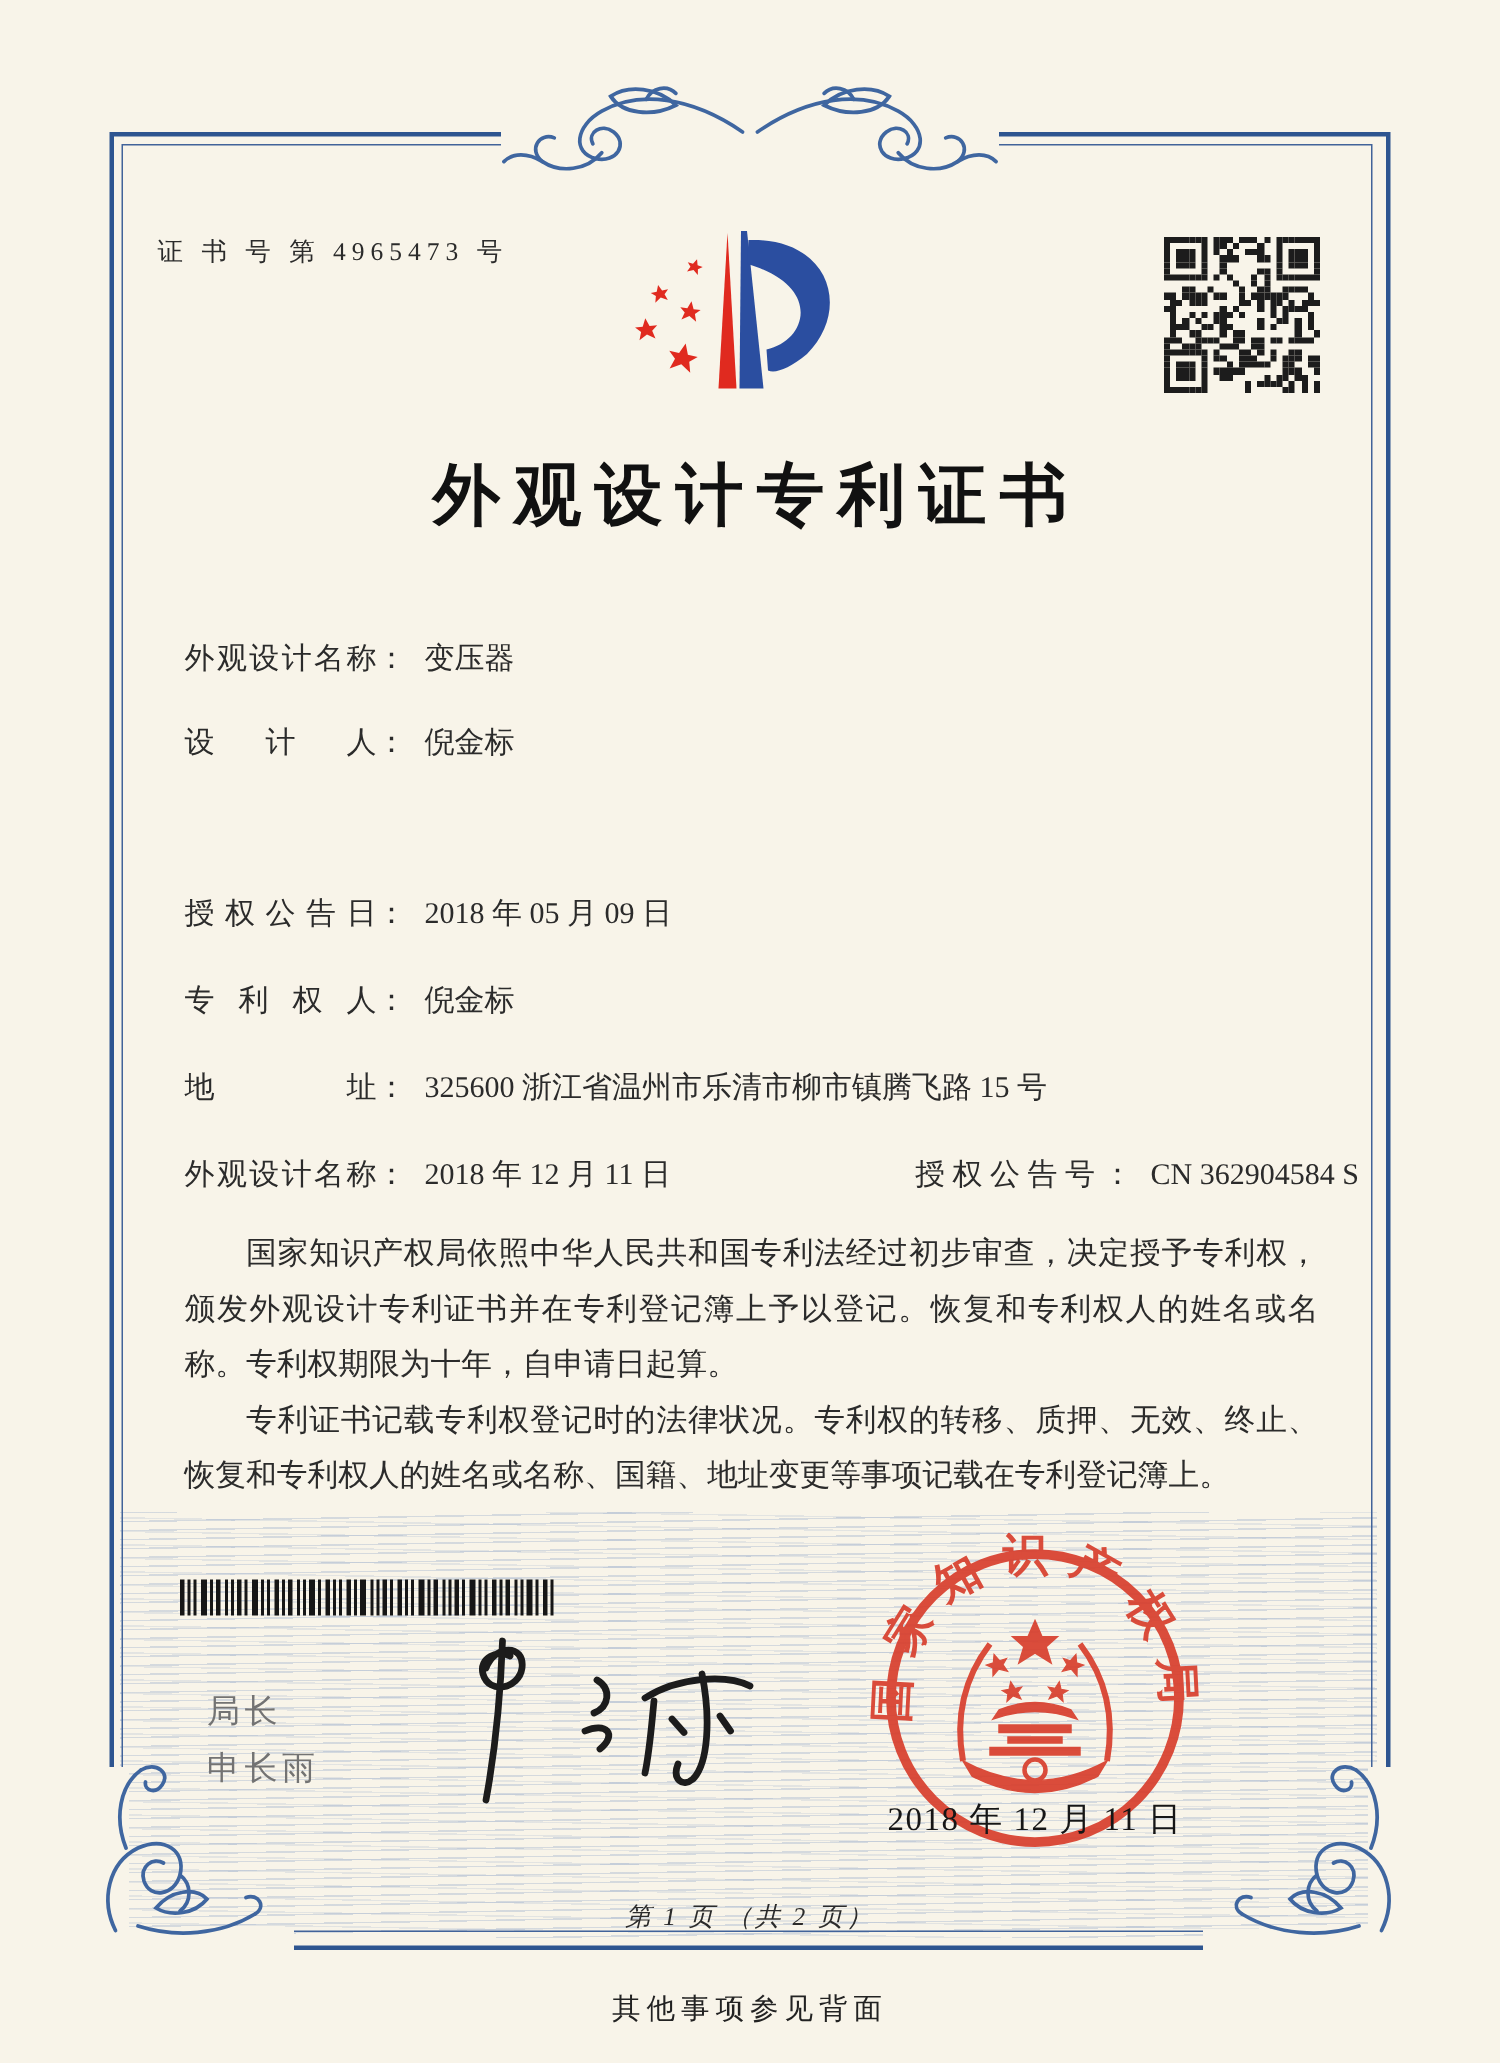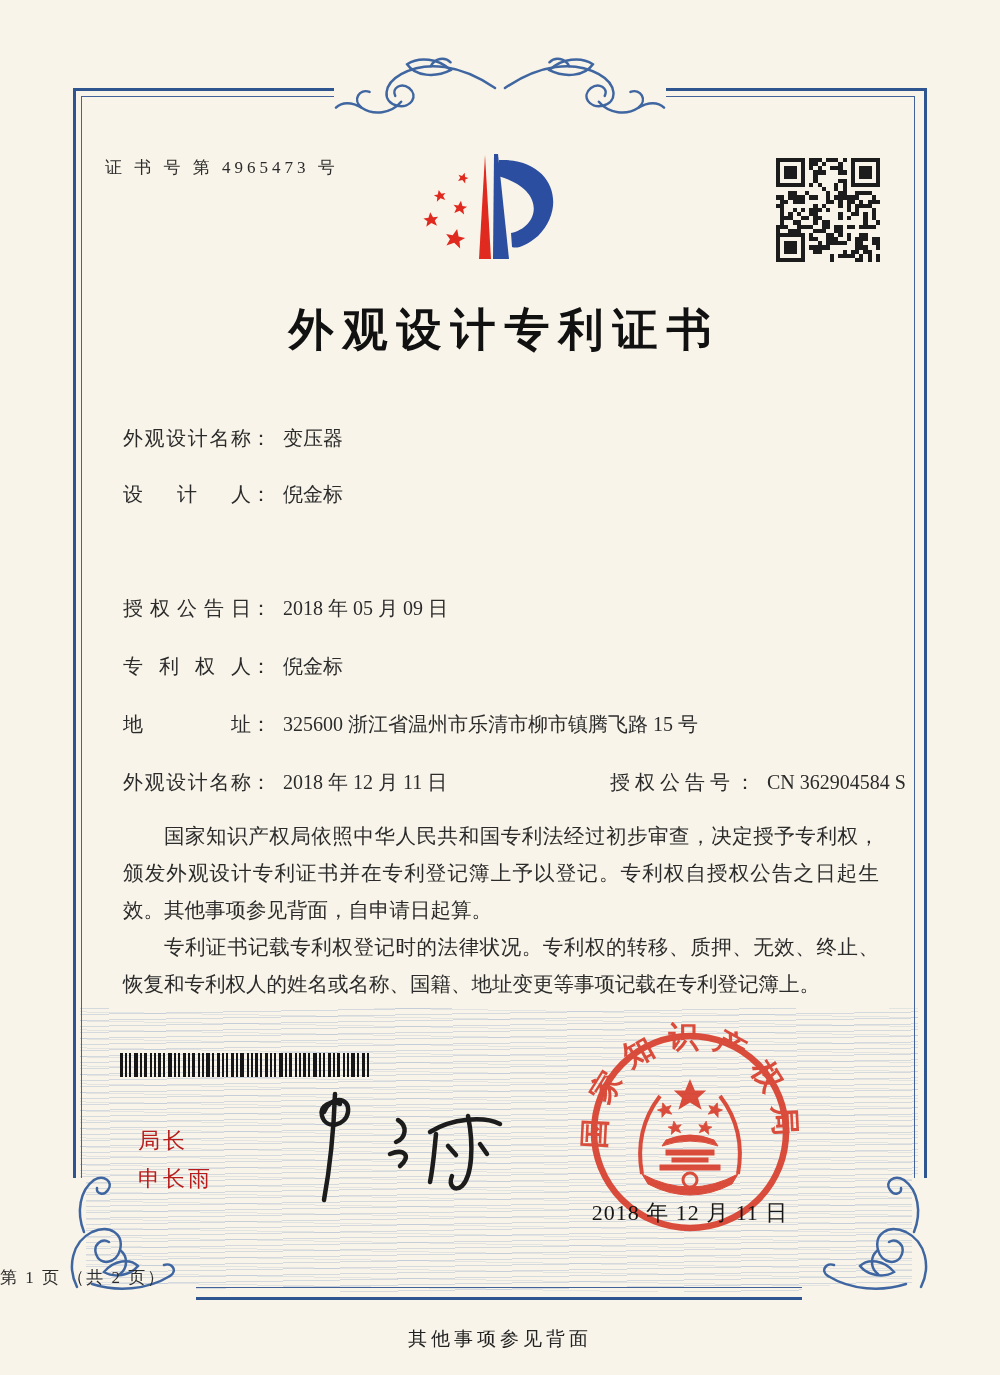--- a/index.html
+++ b/index.html
@@ -32,26 +32,26 @@
   .grant-col{position:absolute;left:487px;top:0;font-size:20px;white-space:nowrap;}
   .grant-col .lbl2{letter-spacing:5px;}
   
   .body-text{position:absolute;left:123px;top:818px;width:756px;font-size:20.5px;
              line-height:37px;text-align:justify;}
   .body-text p{margin:0;text-indent:2em;}
   
   .barcode{position:absolute;left:120px;top:1053px;height:24px;width:256px;font-size:0;}
   .barcode i{display:inline-block;height:100%;background:#161616;vertical-align:top;}
   .signer{position:absolute;left:138px;font-size:22px;letter-spacing:3px;
-          font-family:"Liberation Sans","DejaVu Sans",sans-serif;color:#b91c1c;}
+          font-family:"Liberation Sans","DejaVu Sans",sans-serif;color:#737373;}
   .signature{position:absolute;left:272px;top:1088px;}
   .seal{position:absolute;left:580px;top:1022px;}
   .seal-date{position:absolute;left:575px;top:1198px;width:230px;text-align:center;
              font-size:22px;color:#161616;letter-spacing:1px;}
-  .pageinfo{position:absolute;left:0;top:1266px;width:100%;text-align:left;font-size:17px;letter-spacing:2px;}
+  .pageinfo{position:absolute;left:0;top:1266px;width:100%;text-align:center;font-size:17px;letter-spacing:2px;font-style:italic;}
   .footnote{position:absolute;left:0;top:1326px;width:100%;text-align:center;font-size:19px;letter-spacing:4px;color:#222;}
 </style>
 </head>
 <body>
 
 <div class="page">
 
   <svg width="0" height="0" style="position:absolute" aria-hidden="true">
     <defs>
       <path id="star" d="M0,-10 L2.94,-3.09 9.51,-3.09 4.76,1.18 6.88,8.09 0,3.82 -6.88,8.09 -4.76,1.18 -9.51,-3.09 -2.94,-3.09 Z"></path>
@@ -762,21 +762,21 @@
     <span class="lbl">地址</span><span class="colon">：</span><span class="val">325600  浙江省温州市乐清市柳市镇腾飞路 15 号</span>
   </div>
   <div class="row" style="top:769px;width:756px">
     <span class="lbl">外观设计名称</span><span class="colon">：</span><span class="val">2018 年 12 月 11 日</span>
     <span class="grant-col">
       <span class="lbl2">授权公告号</span><span>：</span><span class="val">CN 362904584 S</span>
     </span>
   </div>
 
   <div class="body-text">
-    <p>国家知识产权局依照中华人民共和国专利法经过初步审查，决定授予专利权，颁发外观设计专利证书并在专利登记簿上予以登记。专利权自授权公告之日起生效。其他事项参见背面，自申请日起算。</p>
+    <p>国家知识产权局依照中华人民共和国专利法经过初步审查，决定授予专利权，颁发外观设计专利证书并在专利登记簿上予以登记。恢复和专利权人的姓名或名称。专利权期限为十年，自申请日起算。</p>
     <p>专利证书记载专利权登记时的法律状况。专利权的转移、质押、无效、终止、恢复和专利权人的姓名或名称、国籍、地址变更等事项记载在专利登记簿上。</p>
   </div>
 
   <div class="barcode"><i style="width: 3px; margin-right: 2px;"></i><i style="width: 2px; margin-right: 2px;"></i><i style="width: 2px; margin-right: 3px;"></i><i style="width: 4px; margin-right: 2px;"></i><i style="width: 2px; margin-right: 2px;"></i><i style="width: 3px; margin-right: 3px;"></i><i style="width: 2px; margin-right: 2px;"></i><i style="width: 2px; margin-right: 2px;"></i><i style="width: 3px; margin-right: 2px;"></i><i style="width: 2px; margin-right: 3px;"></i><i style="width: 4px; margin-right: 2px;"></i><i style="width: 2px; margin-right: 2px;"></i><i style="width: 2px; margin-right: 3px;"></i><i style="width: 3px; margin-right: 2px;"></i><i style="width: 2px; margin-right: 2px;"></i><i style="width: 3px; margin-right: 3px;"></i><i style="width: 2px; margin-right: 2px;"></i><i style="width: 2px; margin-right: 2px;"></i><i style="width: 4px; margin-right: 2px;"></i><i style="width: 2px; margin-right: 3px;"></i><i style="width: 3px; margin-right: 2px;"></i><i style="width: 2px; margin-right: 2px;"></i><i style="width: 2px; margin-right: 3px;"></i><i style="width: 3px; margin-right: 2px;"></i><i style="width: 2px; margin-right: 2px;"></i><i style="width: 4px; margin-right: 3px;"></i><i style="width: 2px; margin-right: 2px;"></i><i style="width: 2px; margin-right: 2px;"></i><i style="width: 3px; margin-right: 2px;"></i><i style="width: 2px; margin-right: 3px;"></i><i style="width: 3px; margin-right: 2px;"></i><i style="width: 2px; margin-right: 2px;"></i><i style="width: 2px; margin-right: 3px;"></i><i style="width: 4px; margin-right: 2px;"></i><i style="width: 2px; margin-right: 2px;"></i><i style="width: 3px; margin-right: 3px;"></i><i style="width: 2px; margin-right: 2px;"></i><i style="width: 2px; margin-right: 2px;"></i><i style="width: 3px; margin-right: 2px;"></i><i style="width: 2px; margin-right: 3px;"></i><i style="width: 4px; margin-right: 2px;"></i><i style="width: 2px; margin-right: 2px;"></i><i style="width: 2px; margin-right: 3px;"></i><i style="width: 3px; margin-right: 2px;"></i><i style="width: 2px; margin-right: 2px;"></i><i style="width: 3px; margin-right: 3px;"></i><i style="width: 2px; margin-right: 2px;"></i><i style="width: 2px; margin-right: 2px;"></i><i style="width: 4px; margin-right: 2px;"></i><i style="width: 2px; margin-right: 3px;"></i><i style="width: 3px; margin-right: 2px;"></i><i style="width: 2px; margin-right: 2px;"></i></div>
 
   <div class="signer" style="top:1126px">局长</div>
   <div class="signer" style="top:1164px">申长雨</div>
 
   <svg class="signature" width="240" height="120" viewBox="0 0 240 120">
     <g stroke="#1c1c1c" stroke-width="4.5" fill="none" stroke-linecap="round" stroke-linejoin="round">

